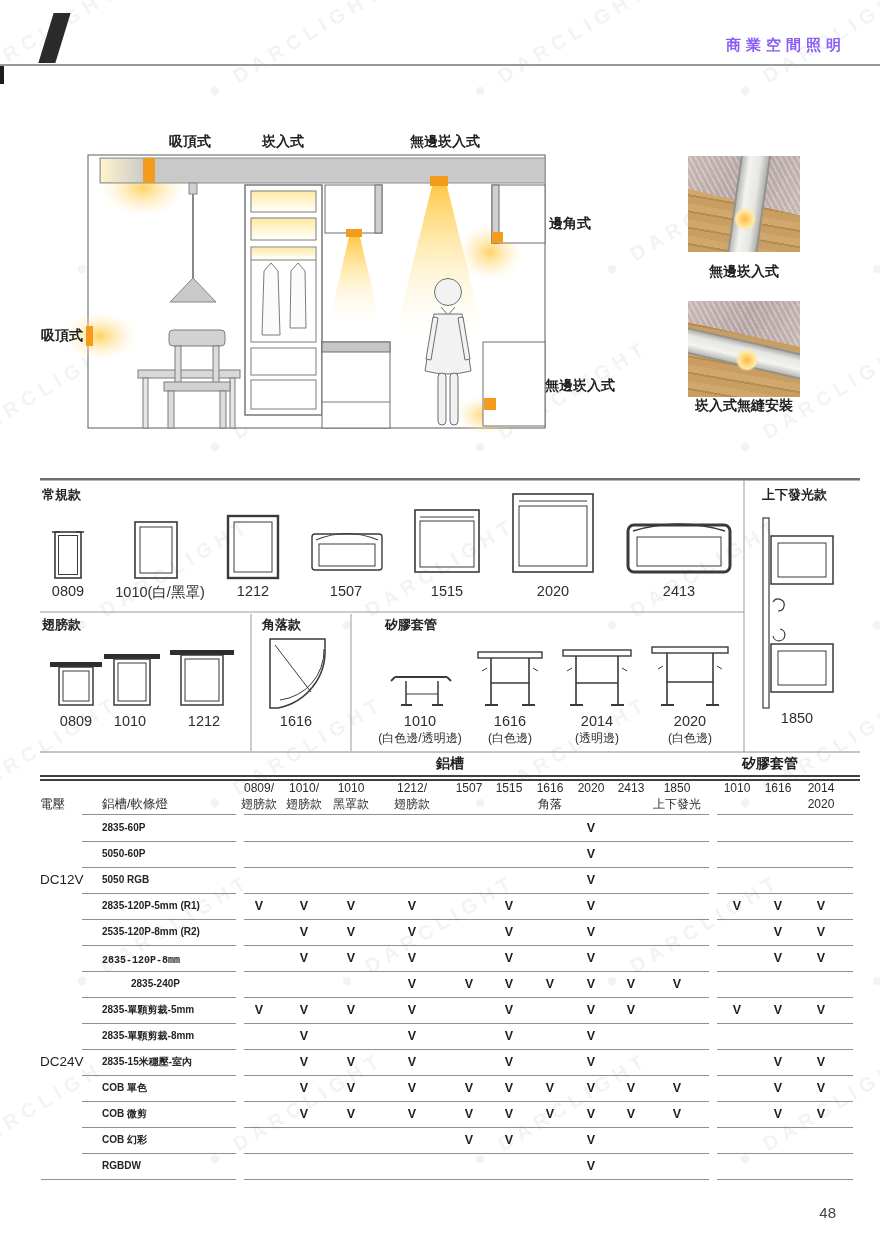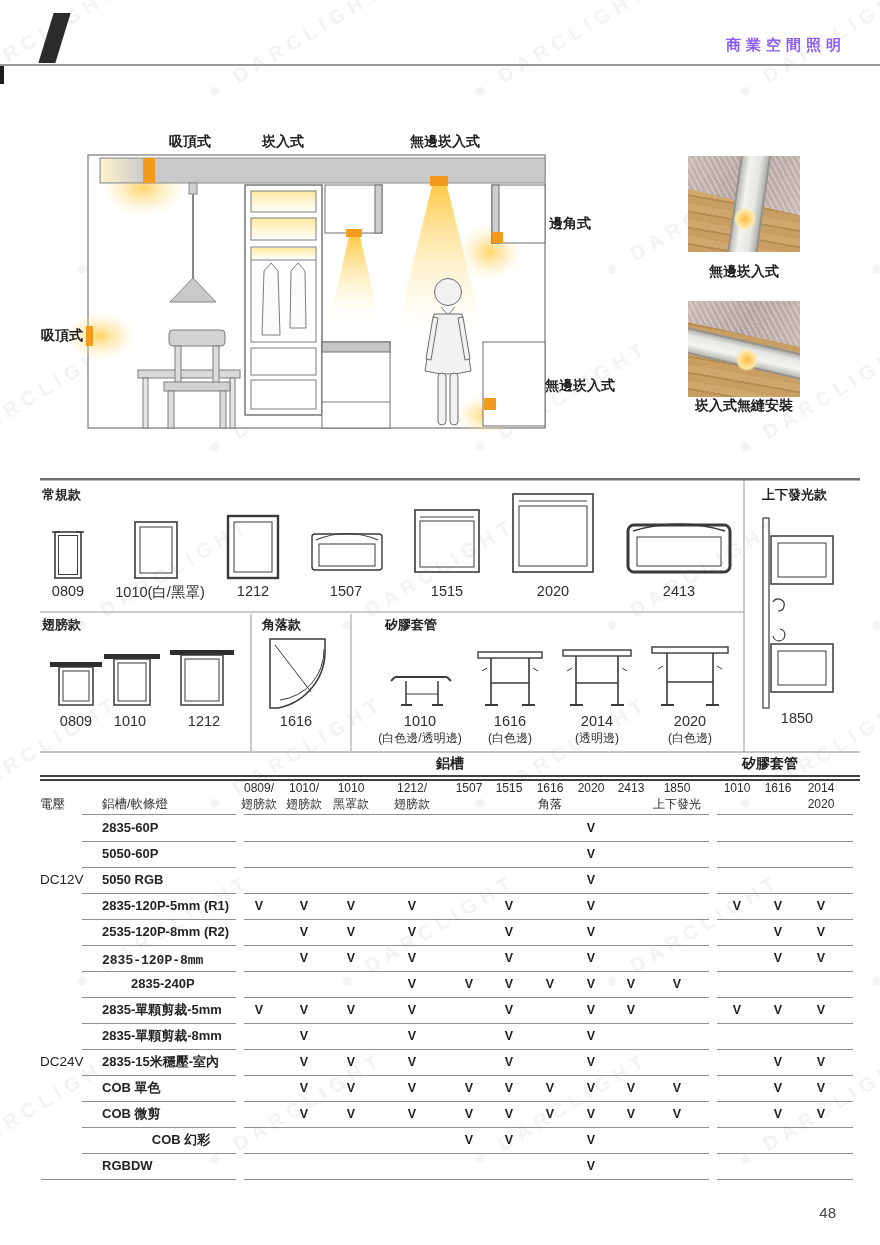--- a/index.html
+++ b/index.html
@@ -39,21 +39,21 @@
   .pgroup{position:absolute;font-size:13px;font-weight:700;color:#222;white-space:nowrap;}
   .plab{position:absolute;width:120px;text-align:center;font-size:14.5px;color:#2e2e2e;white-space:nowrap;}
   .pnote{position:absolute;width:130px;text-align:center;font-size:12px;color:#2e2e2e;white-space:nowrap;}
   
   .spec{position:absolute;left:40px;top:755px;width:820px;height:432px;}
   .tbl-group{position:absolute;top:0;height:18px;font-size:14px;font-weight:600;color:#222;text-align:center;}
   .drule{position:absolute;left:0;width:820px;height:2px;background:#3f3f3f;}
   .thead-fix{position:absolute;top:41px;height:16px;line-height:16px;font-size:12.5px;font-weight:500;color:#2b2b2b;}
   .colh{position:absolute;top:25px;width:62px;text-align:center;font-size:12px;line-height:16px;font-weight:500;color:#2b2b2b;white-space:nowrap;}
   .tsep{position:absolute;height:1px;background:#8f8f8f;}
-  .rowlab{position:absolute;left:62px;width:158px;height:26px;line-height:26px;font-size:13px;font-weight:600;color:#242424;white-space:nowrap;}
+  .rowlab{position:absolute;left:62px;width:158px;height:26px;line-height:26px;font-size:10px;font-weight:600;color:#242424;white-space:nowrap;}
   .vmark{position:absolute;width:20px;height:26px;line-height:26px;text-align:center;font-size:12.5px;font-weight:600;color:#1f1f1f;}
   .volt{position:absolute;left:0;width:56px;height:26px;line-height:26px;font-size:13.5px;color:#1f1f1f;}
   .pageno{position:absolute;right:44px;top:1204px;font-size:15px;color:#444;}
 </style>
 </head>
 <body>
 
 <div class="page">
 
   <div style="position:absolute;inset:0;">
@@ -468,21 +468,21 @@
       <span class="vmark" style="left: 459px; top: 346px;">V</span>
       <span class="vmark" style="left: 500px; top: 346px;">V</span>
       <span class="vmark" style="left: 541px; top: 346px;">V</span>
       <span class="vmark" style="left: 581px; top: 346px;">V</span>
       <span class="vmark" style="left: 627px; top: 346px;">V</span>
       <span class="vmark" style="left: 728px; top: 346px;">V</span>
       <span class="vmark" style="left: 771px; top: 346px;">V</span>
       <div class="tsep" style="left: 42px; width: 154px; top: 372px;"></div>
       <div class="tsep" style="left: 204px; width: 465px; top: 372px;"></div>
       <div class="tsep" style="left: 677px; width: 136px; top: 372px;"></div>
-      <div class="rowlab" style="top: 372px; text-align: center;">COB 幻彩</div>
+      <div class="rowlab" style="top: 372px;">COB 幻彩</div>
       <span class="vmark" style="left: 419px; top: 372px;">V</span>
       <span class="vmark" style="left: 459px; top: 372px;">V</span>
       <span class="vmark" style="left: 541px; top: 372px;">V</span>
       <div class="tsep" style="left: 42px; width: 154px; top: 398px;"></div>
       <div class="tsep" style="left: 204px; width: 465px; top: 398px;"></div>
       <div class="tsep" style="left: 677px; width: 136px; top: 398px;"></div>
       <div class="rowlab" style="top: 398px;">RGBDW</div>
       <span class="vmark" style="left: 541px; top: 398px;">V</span>
       <div class="tsep" style="left: 1px; width: 195px; top: 424px;"></div>
       <div class="tsep" style="left: 204px; width: 465px; top: 424px;"></div>

